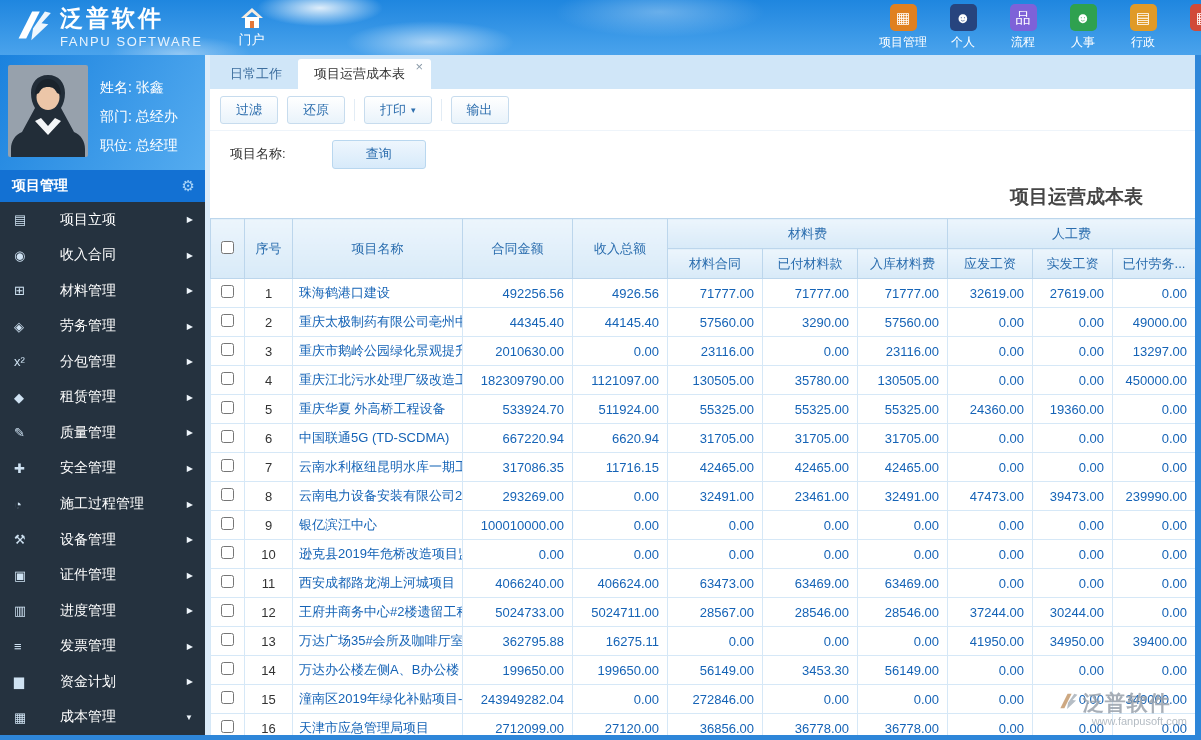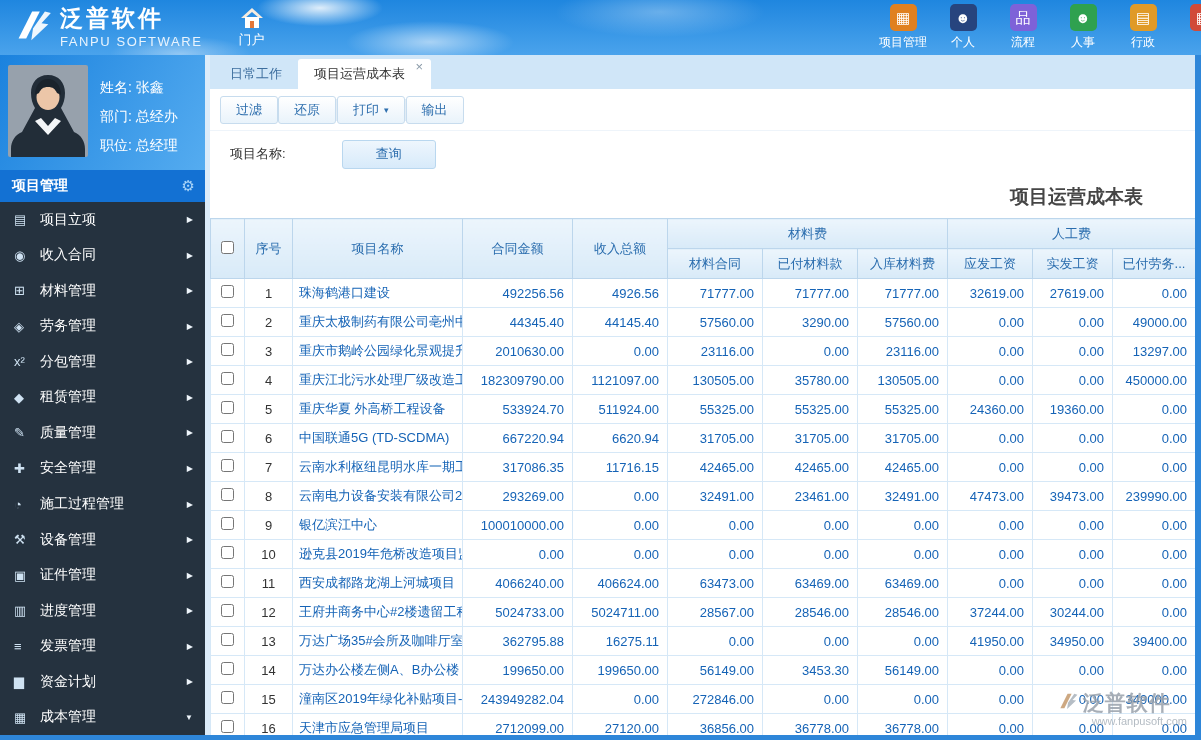--- a/index.html
+++ b/index.html
@@ -32,44 +32,44 @@
   .sidebar{flex:0 0 205px;background:#25323f;display:flex;flex-direction:column;}
   .profile{flex:0 0 112px;background:linear-gradient(120deg,#1b82de,#55acf0);display:flex;padding:10px 8px;}
   .avatar{flex:0 0 80px;width:80px;height:92px;overflow:hidden;border-radius:2px;}
   .pinfo{padding:8px 0 0 12px;color:#fff;font-size:14px;line-height:29px;white-space:nowrap;}
   .side-title{flex:0 0 32px;background:#1371d3;color:#fff;display:flex;align-items:center;
     padding:0 10px 0 12px;font-size:14px;font-weight:bold;}
   .gear{margin-left:auto;color:#aad5f8;font-size:15px;font-weight:normal;cursor:pointer;}
   .menu{list-style:none;flex:1;display:flex;flex-direction:column;}
   .menu-item{flex:1;display:flex;align-items:center;padding:0 12px 0 14px;color:#fff;font-size:14px;cursor:pointer;}
   .mi-ic{width:26px;font-size:13px;color:#cfe2f2;}
-  .mi-lb{flex:1;}
+  .mi-lb{flex:1;margin-left:20px;}
   .mi-arrow{font-size:8px;color:#eef5fb;}
 
   
   .content{flex:1;min-width:0;background:#fff;border-left:5px solid #dcecfa;display:flex;flex-direction:column;position:relative;}
   .tabbar{flex:0 0 34px;background:#d0e6f8;display:flex;align-items:flex-end;padding-left:4px;}
   .tab{height:30px;display:flex;align-items:center;padding:0 16px;font-size:13px;color:#3d6e9e;cursor:pointer;position:relative;}
   .tab.active{background:#fff;color:#333;border-radius:3px 3px 0 0;padding-right:26px;}
   .tab-close{position:absolute;top:1px;right:8px;font-size:13px;color:#8a9aa8;line-height:1;cursor:pointer;}
 
-  .toolbar{flex:0 0 42px;display:flex;align-items:center;padding-left:10px;background:#fff;border-bottom:1px solid #eef4fa;}
+  .toolbar{flex:0 0 42px;display:flex;align-items:center;padding-left:10px;gap:9px;background:#fff;border-bottom:1px solid #eef4fa;}
   .tbtn{height:28px;padding:0 15px;border:1px solid #c7dcee;border-radius:3px;
     background:linear-gradient(#ffffff,#e9f3fb);color:#2e6fae;font-size:13px;display:flex;align-items:center;gap:5px;cursor:pointer;
     font-family:inherit;}
   .dd{font-size:9px;}
   .tb-sep{width:1px;height:22px;background:#e2ecf5;}
 
   .searchrow{flex:0 0 46px;display:flex;align-items:center;padding-left:20px;background:#fff;}
   .s-label{font-size:13px;color:#333;margin-right:8px;}
   .s-input{width:212px;height:29px;border:1px solid #5aa0dc;background:#fff;position:relative;display:flex;align-items:center;}
   .s-input input{border:0;outline:none;flex:1;padding:0 26px 0 8px;font-size:13px;color:#333;font-family:inherit;background:transparent;}
   .s-input input::placeholder{color:#999;}
   .s-ic{position:absolute;right:5px;top:6px;cursor:pointer;}
-  .qbtn{margin-left:48px;width:94px;height:29px;border:1px solid #b9d7ef;border-radius:3px;
+  .qbtn{margin-left:38px;width:94px;height:29px;border:1px solid #b9d7ef;border-radius:3px;
     background:linear-gradient(#eef6fd,#d7eafa);color:#2e6fae;font-size:13px;cursor:pointer;font-family:inherit;}
 
   .table-zone{flex:1;position:relative;overflow:hidden;padding-top:2px;}
   .t-title{text-align:right;padding:5px 58px 8px 0;font-size:19px;font-weight:bold;color:#454545;}
   table{border-collapse:collapse;table-layout:fixed;width:985px;}
   thead th{height:30px;background:linear-gradient(#ecf5fc,#d8eaf8);border:1px solid #bcd6ec;
     color:#2a6dae;font-weight:normal;font-size:13px;text-align:center;overflow:hidden;white-space:nowrap;}
   tbody td{height:29px;border:1px solid #d6e8f7;font-size:13px;background:#fff;overflow:hidden;white-space:nowrap;}
   td.c-cb,th.c-cb{text-align:center;}
   td.c-seq{text-align:center;color:#333;}

